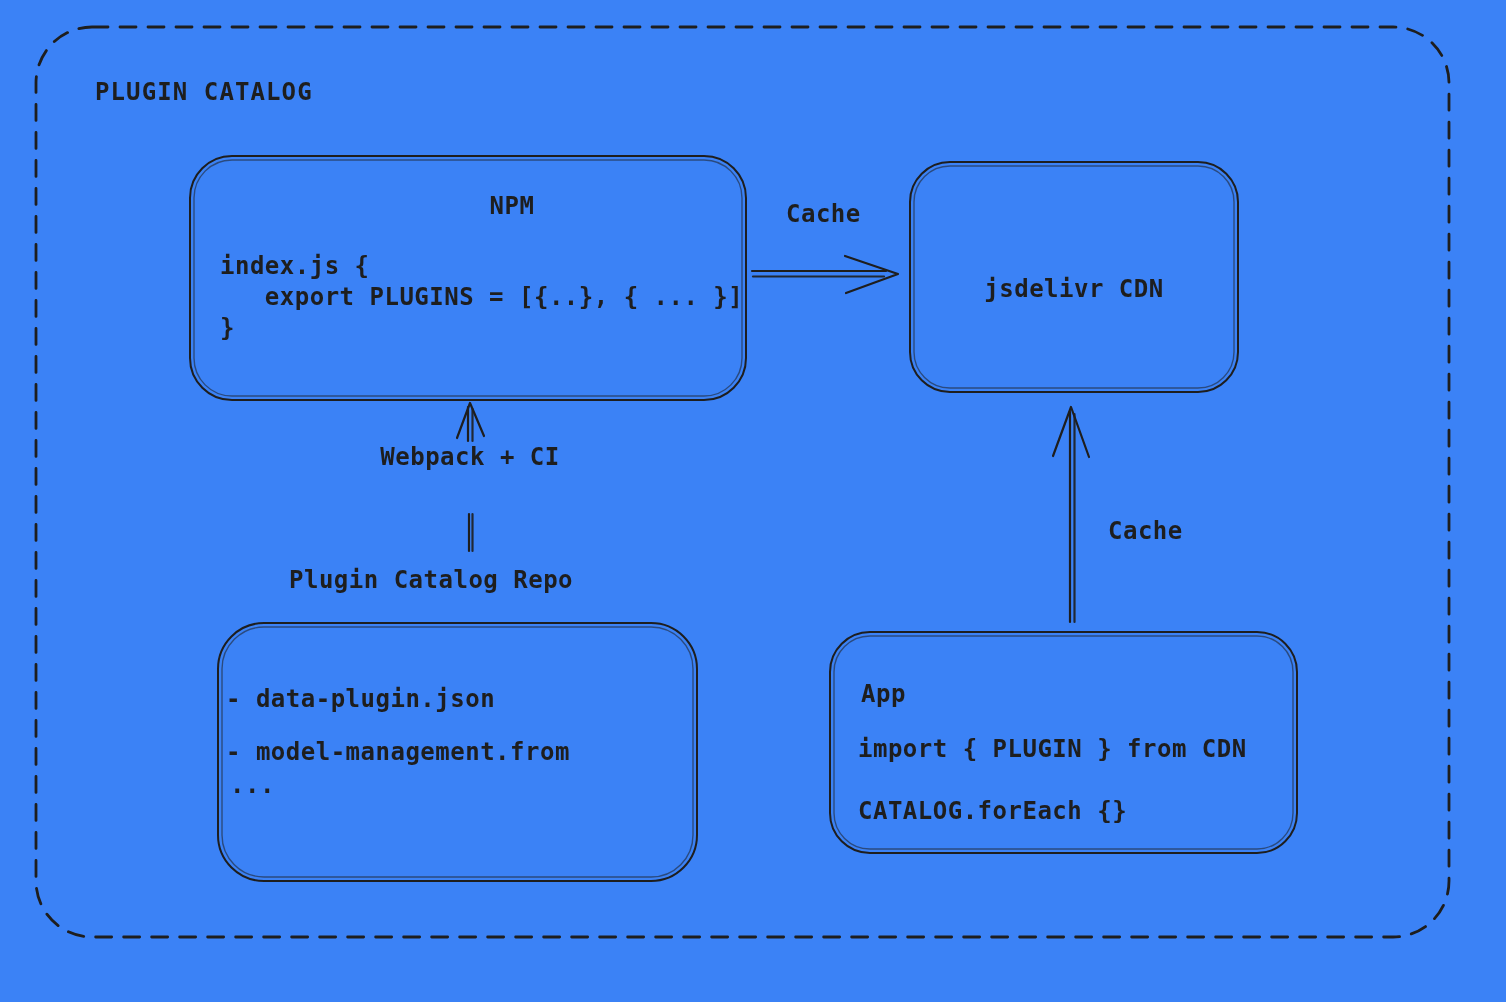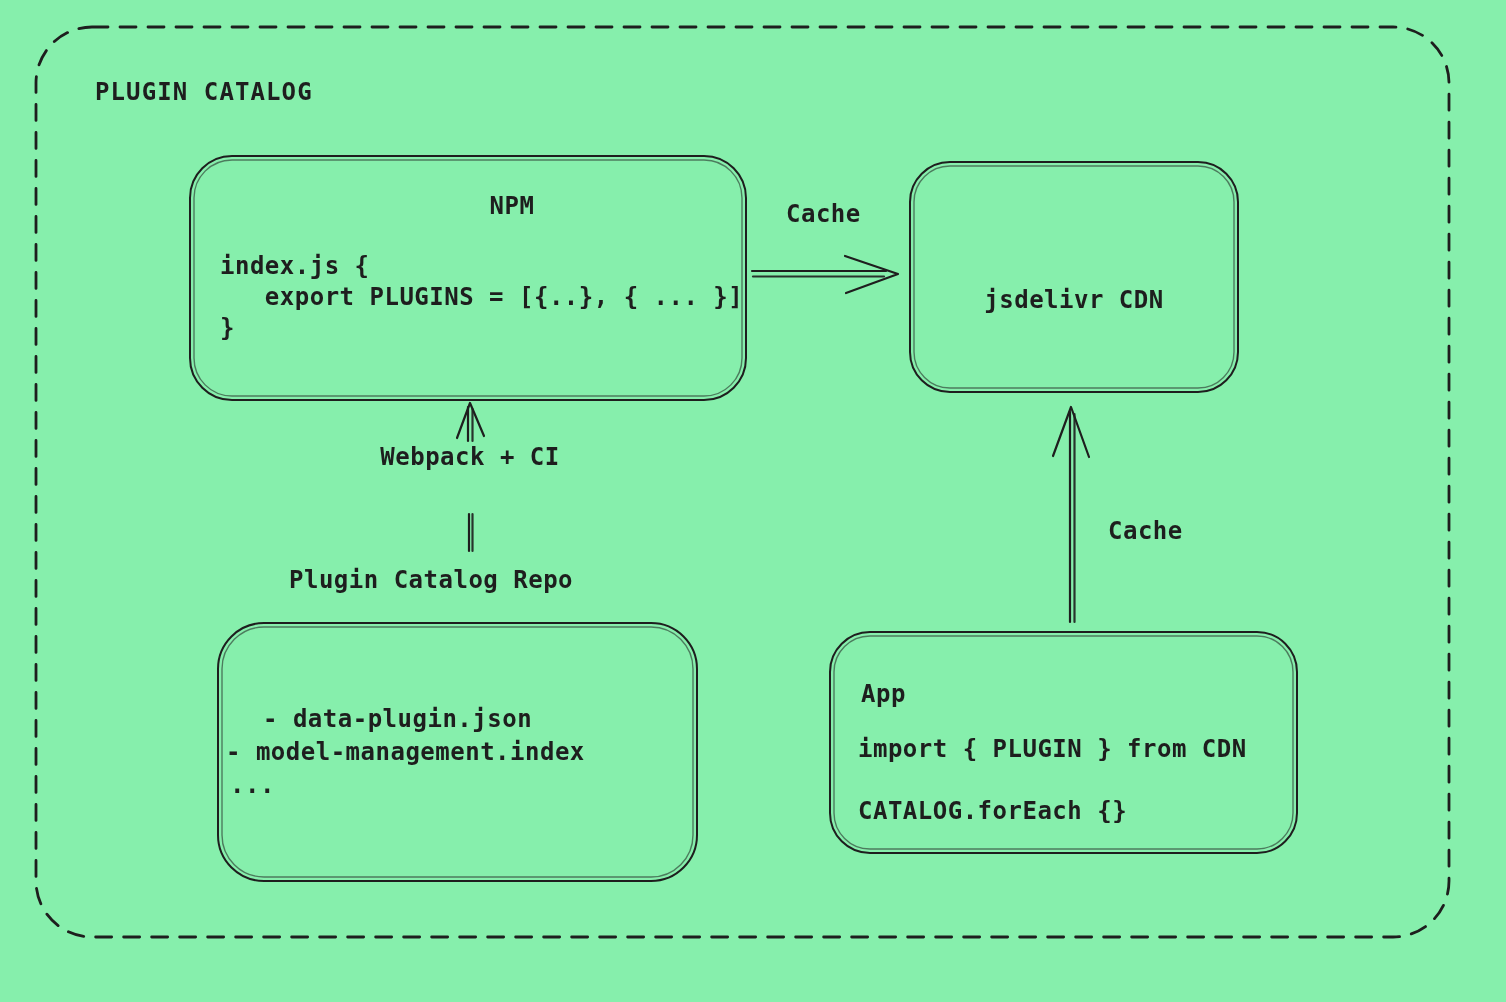--- a/index.html
+++ b/index.html
@@ -1,36 +1,36 @@
 <!DOCTYPE html>
 <html><head>
 <meta charset="utf-8">
 <style>
   html,body { margin:0; padding:0; background:#ffffff; }
   .canvas {
     position:relative;
     width:1506px; height:1002px;
-    background:#86efac;
+    background:#3b82f6;
     font-family:"DejaVu Sans Mono","Liberation Mono",monospace;
     font-weight:600;
     color:#1e1e1e;
     overflow:hidden;
   }
   .ink-layer { position:absolute; left:0; top:0; width:1506px; height:1002px; }
   .t {
     position:absolute;
     font-size:24px;
     line-height:31px;
     letter-spacing:0.5px;
     white-space:pre;
     color:#1e1e1e;
   }
   .center { text-align:center; }
   .cdn-label-wrap {
-    position:absolute; left:910px; top:173px; width:328px; height:254px;
+    position:absolute; left:910px; top:162px; width:328px; height:254px;
     display:flex; align-items:center; justify-content:center;
   }
 </style>
 </head>
 <body>
 
 <div class="canvas">
 
   <svg class="ink-layer" width="1506" height="1002" viewBox="0 0 1506 1002" fill="none" stroke="#1e1e1e" stroke-linecap="round" stroke-linejoin="round">
 
@@ -82,21 +82,21 @@
     <span class="t" style="position:static;">jsdelivr CDN</span>
   </div>
 
   <div class="t" style="left:786px; top:199px;">Cache</div>
 
   <div class="t" style="left:1108px; top:516px;">Cache</div>
 
   <div class="t center" style="left:370px; top:442px; width:200px;text-align:center;">Webpack + CI</div>
 
   <div class="t" style="left:289px; top:565px;">Plugin Catalog Repo</div>
-  <div class="t" style="left:226px; top:704px;margin-left:37px;">- data-plugin.json</div>
-  <div class="t" style="left:226px; top:737px;">- model-management.index</div>
+  <div class="t" style="left:226px; top:684px;">- data-plugin.json</div>
+  <div class="t" style="left:226px; top:737px;">- model-management.from</div>
   <div class="t" style="left:230px; top:770px;">...</div>
 
   <div class="t" style="left:861px; top:679px;">App</div>
   <div class="t" style="left:858px; top:734px;">import { PLUGIN } from CDN</div>
   <div class="t" style="left:858px; top:796px;">CATALOG.forEach {}</div>
 
 </div>
 
 </body></html>

